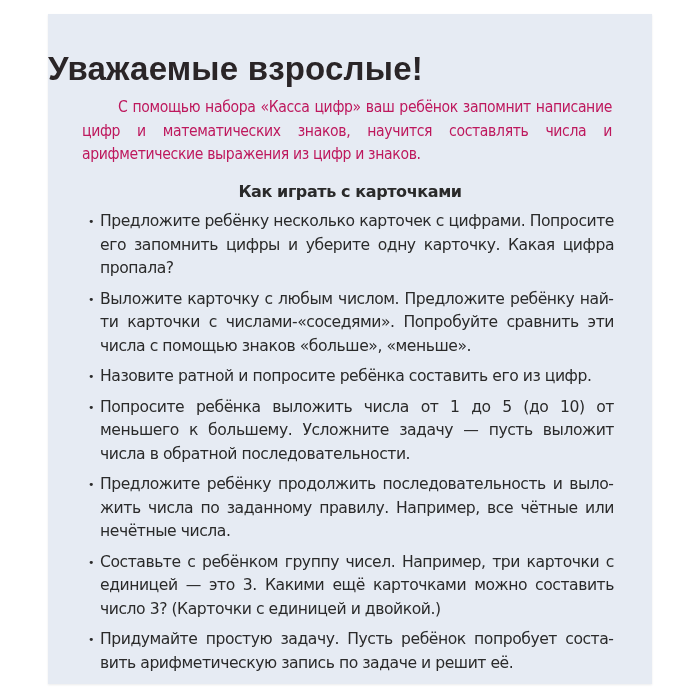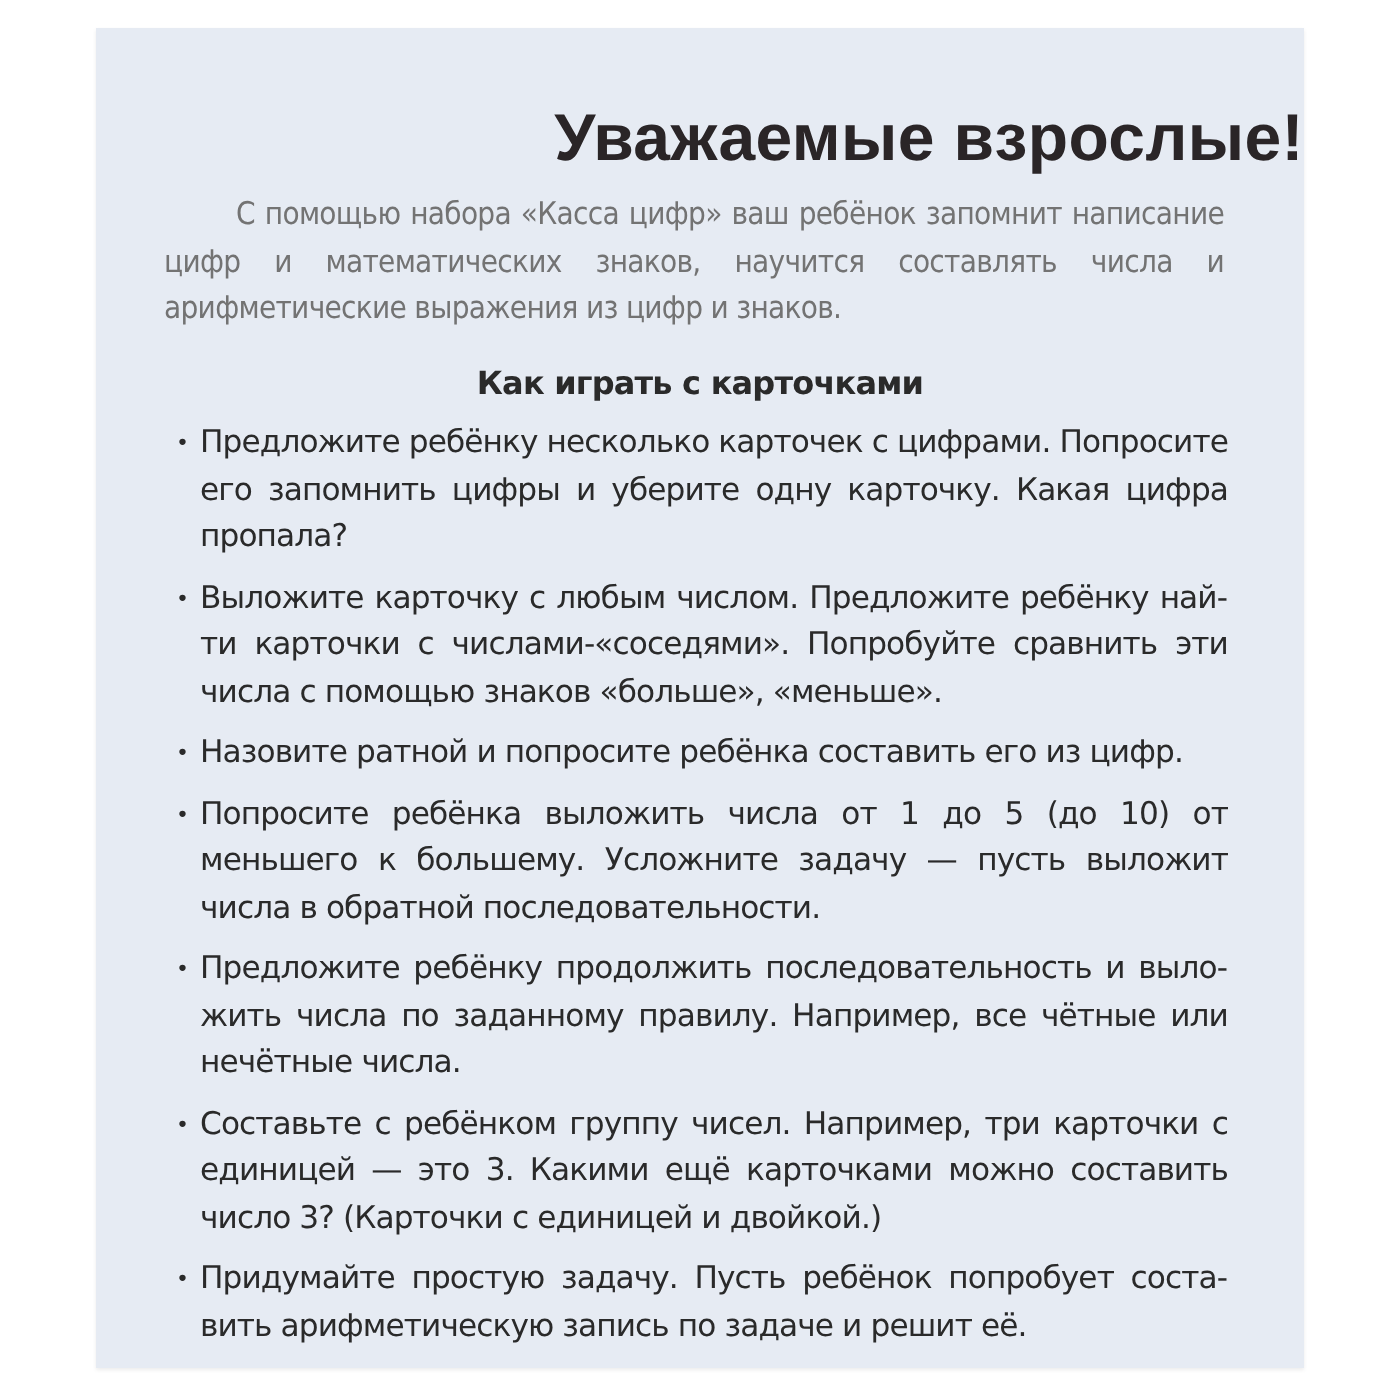--- a/index.html
+++ b/index.html
@@ -2,28 +2,28 @@
 <html><head>
 <meta charset="utf-8">
 <style>
   html, body { margin: 0; padding: 0; background: #ffffff; }
   body { width: 700px; height: 700px; position: relative; overflow: hidden; }
   .card {
     position: absolute; left: 48px; top: 14px; width: 604px; height: 670px;
     background: #e6ebf3; box-shadow: 0 1px 2px rgba(0,0,0,0.08);
   }
   .title {
-    position: absolute; left: 0; right: 0; top: 36px; text-align: right;
+    position: absolute; left: 0; right: 0; top: 36px; text-align: left;
     font-family: "Liberation Sans", sans-serif; font-weight: 700;
     font-size: 33px; color: #2a2527; letter-spacing: 0.2px;
   }
   .intro {
     position: absolute; left: 34px; width: 530px; top: 82px;
     font-family: "DejaVu Sans", sans-serif; font-size: 15.6px; line-height: 23.5px;
-    color: #737373; text-align: justify; text-indent: 36px; margin: 0;
+    color: #be185d; text-align: justify; text-indent: 36px; margin: 0;
     font-stretch: condensed; letter-spacing: -0.35px;
   }
   .subtitle {
     position: absolute; left: 0; right: 0; top: 168px; text-align: center;
     font-family: "DejaVu Sans", sans-serif; font-weight: 700; font-size: 16px;
     color: #2a2a2a; letter-spacing: -0.4px;
   }
   .list {
     position: absolute; left: 36px; width: 530px; top: 196px; margin: 0; padding: 0; list-style: none;
   }

